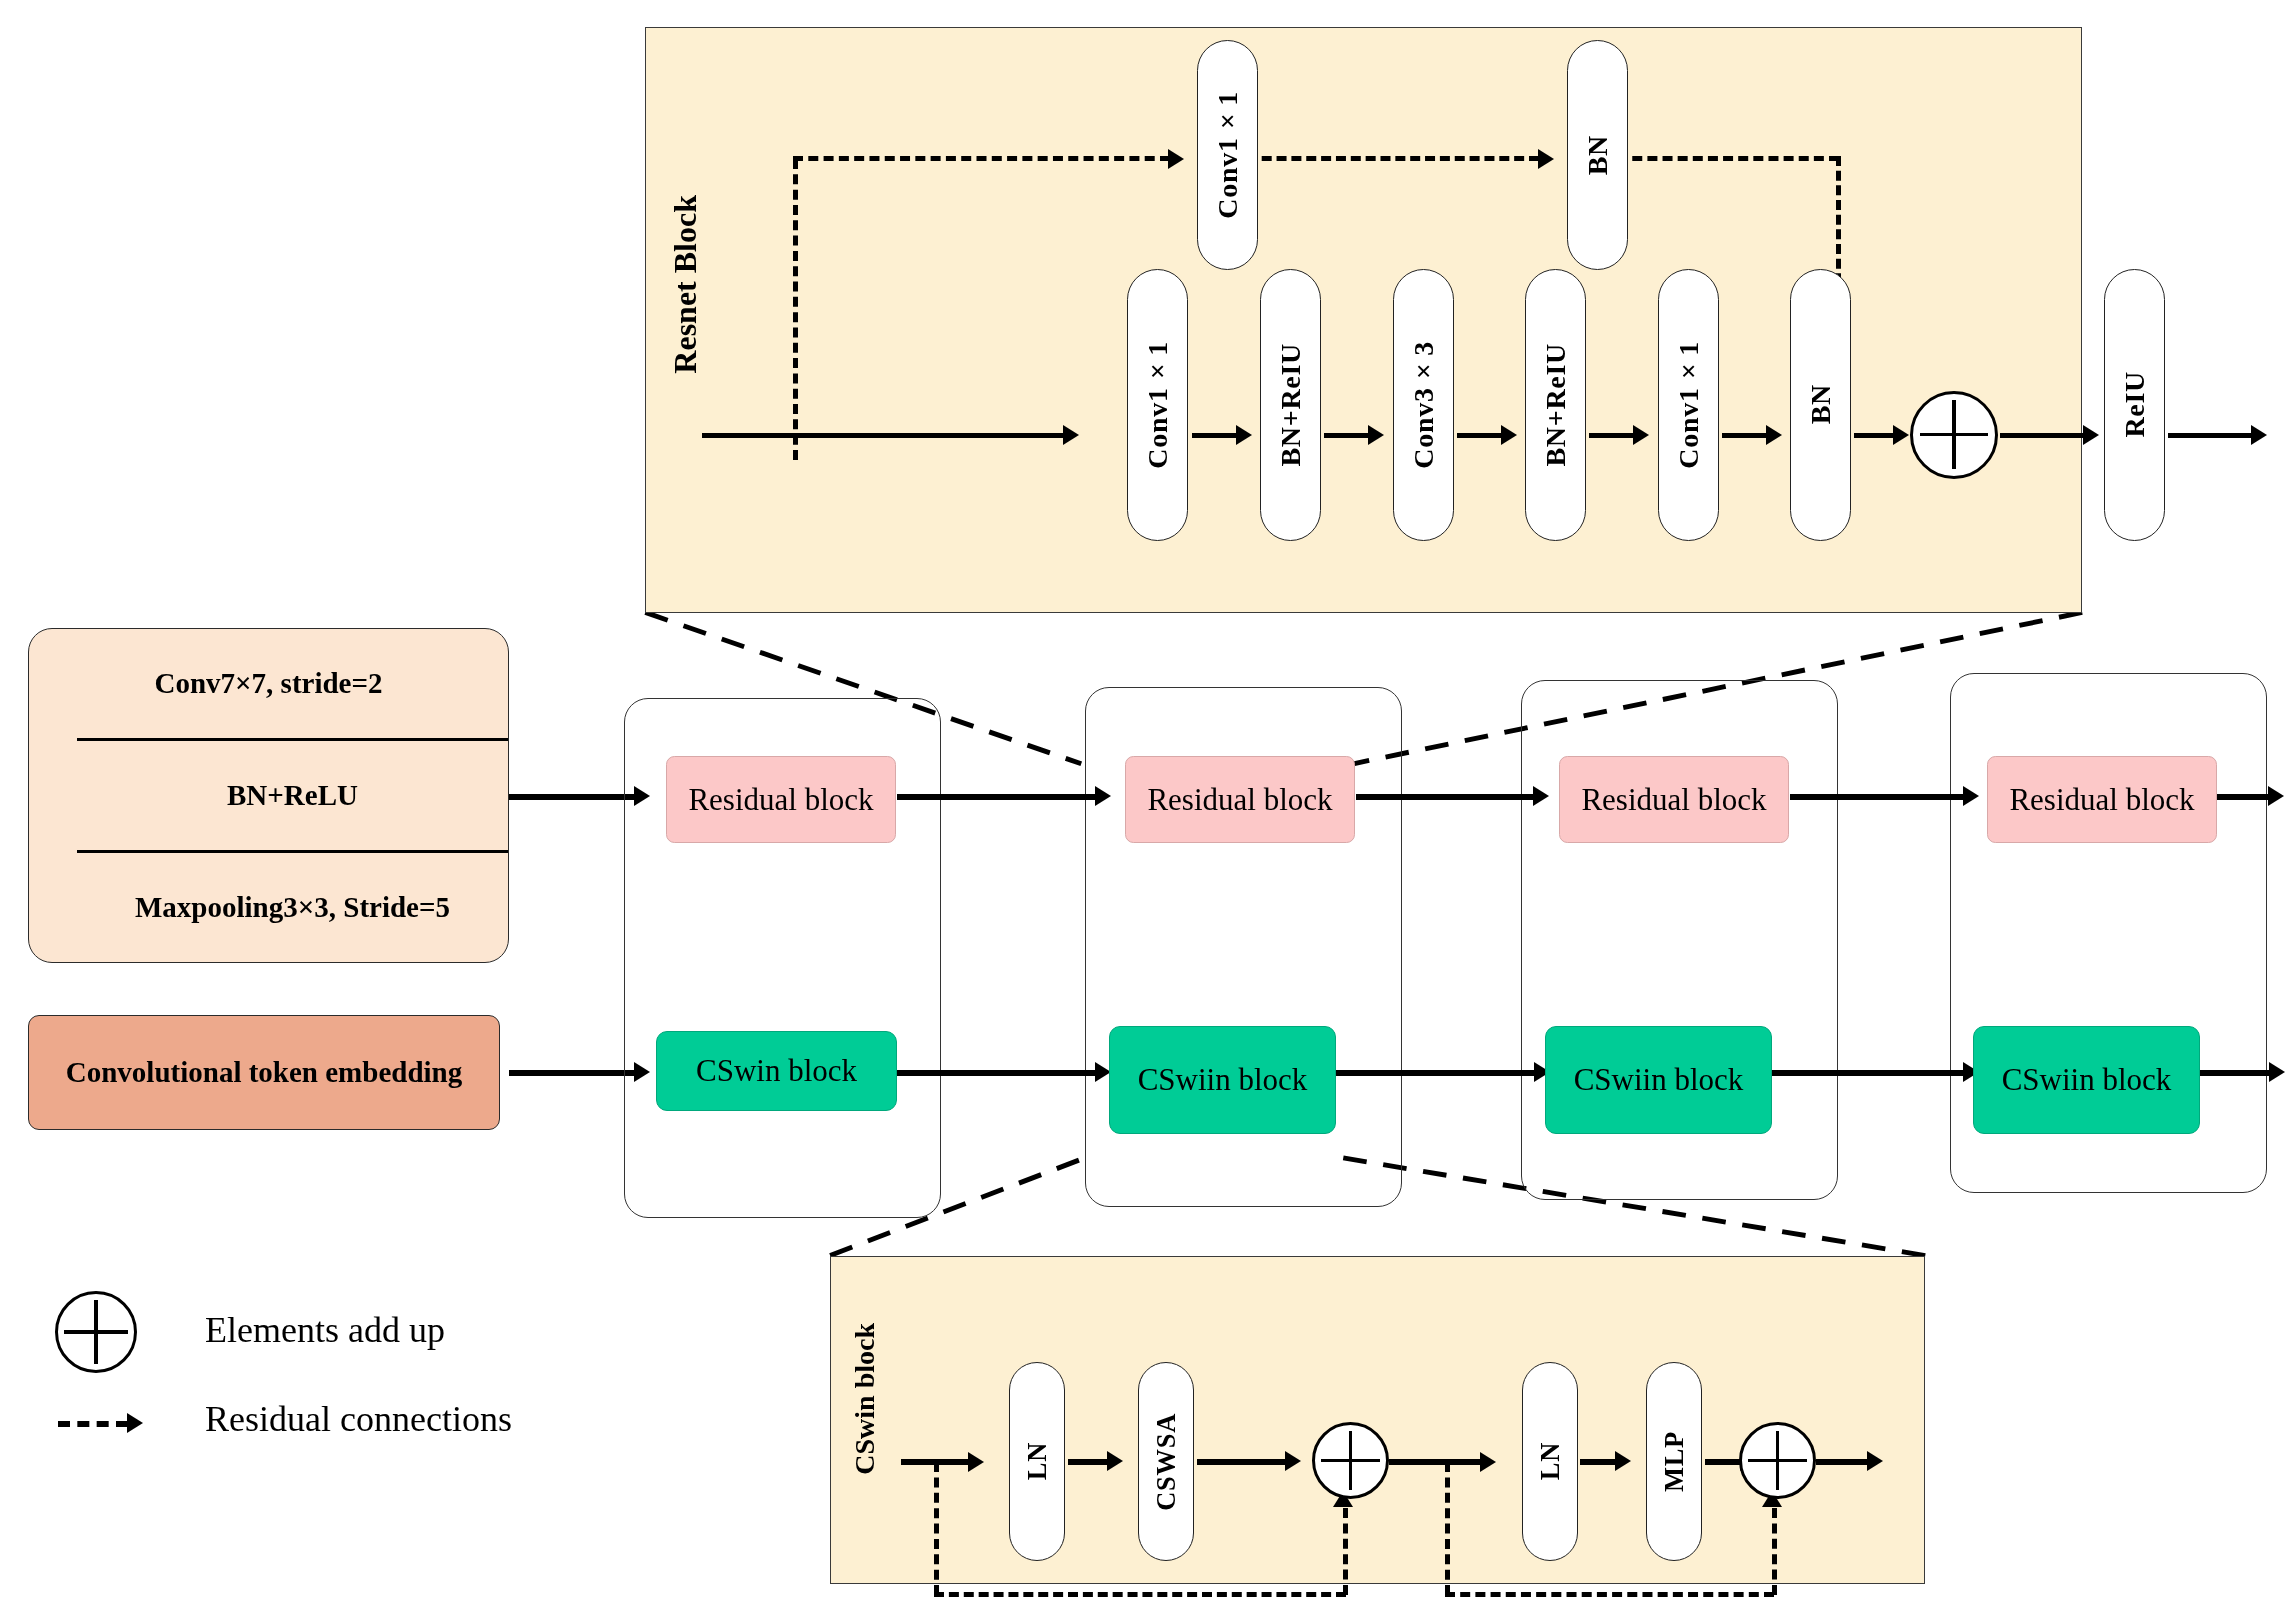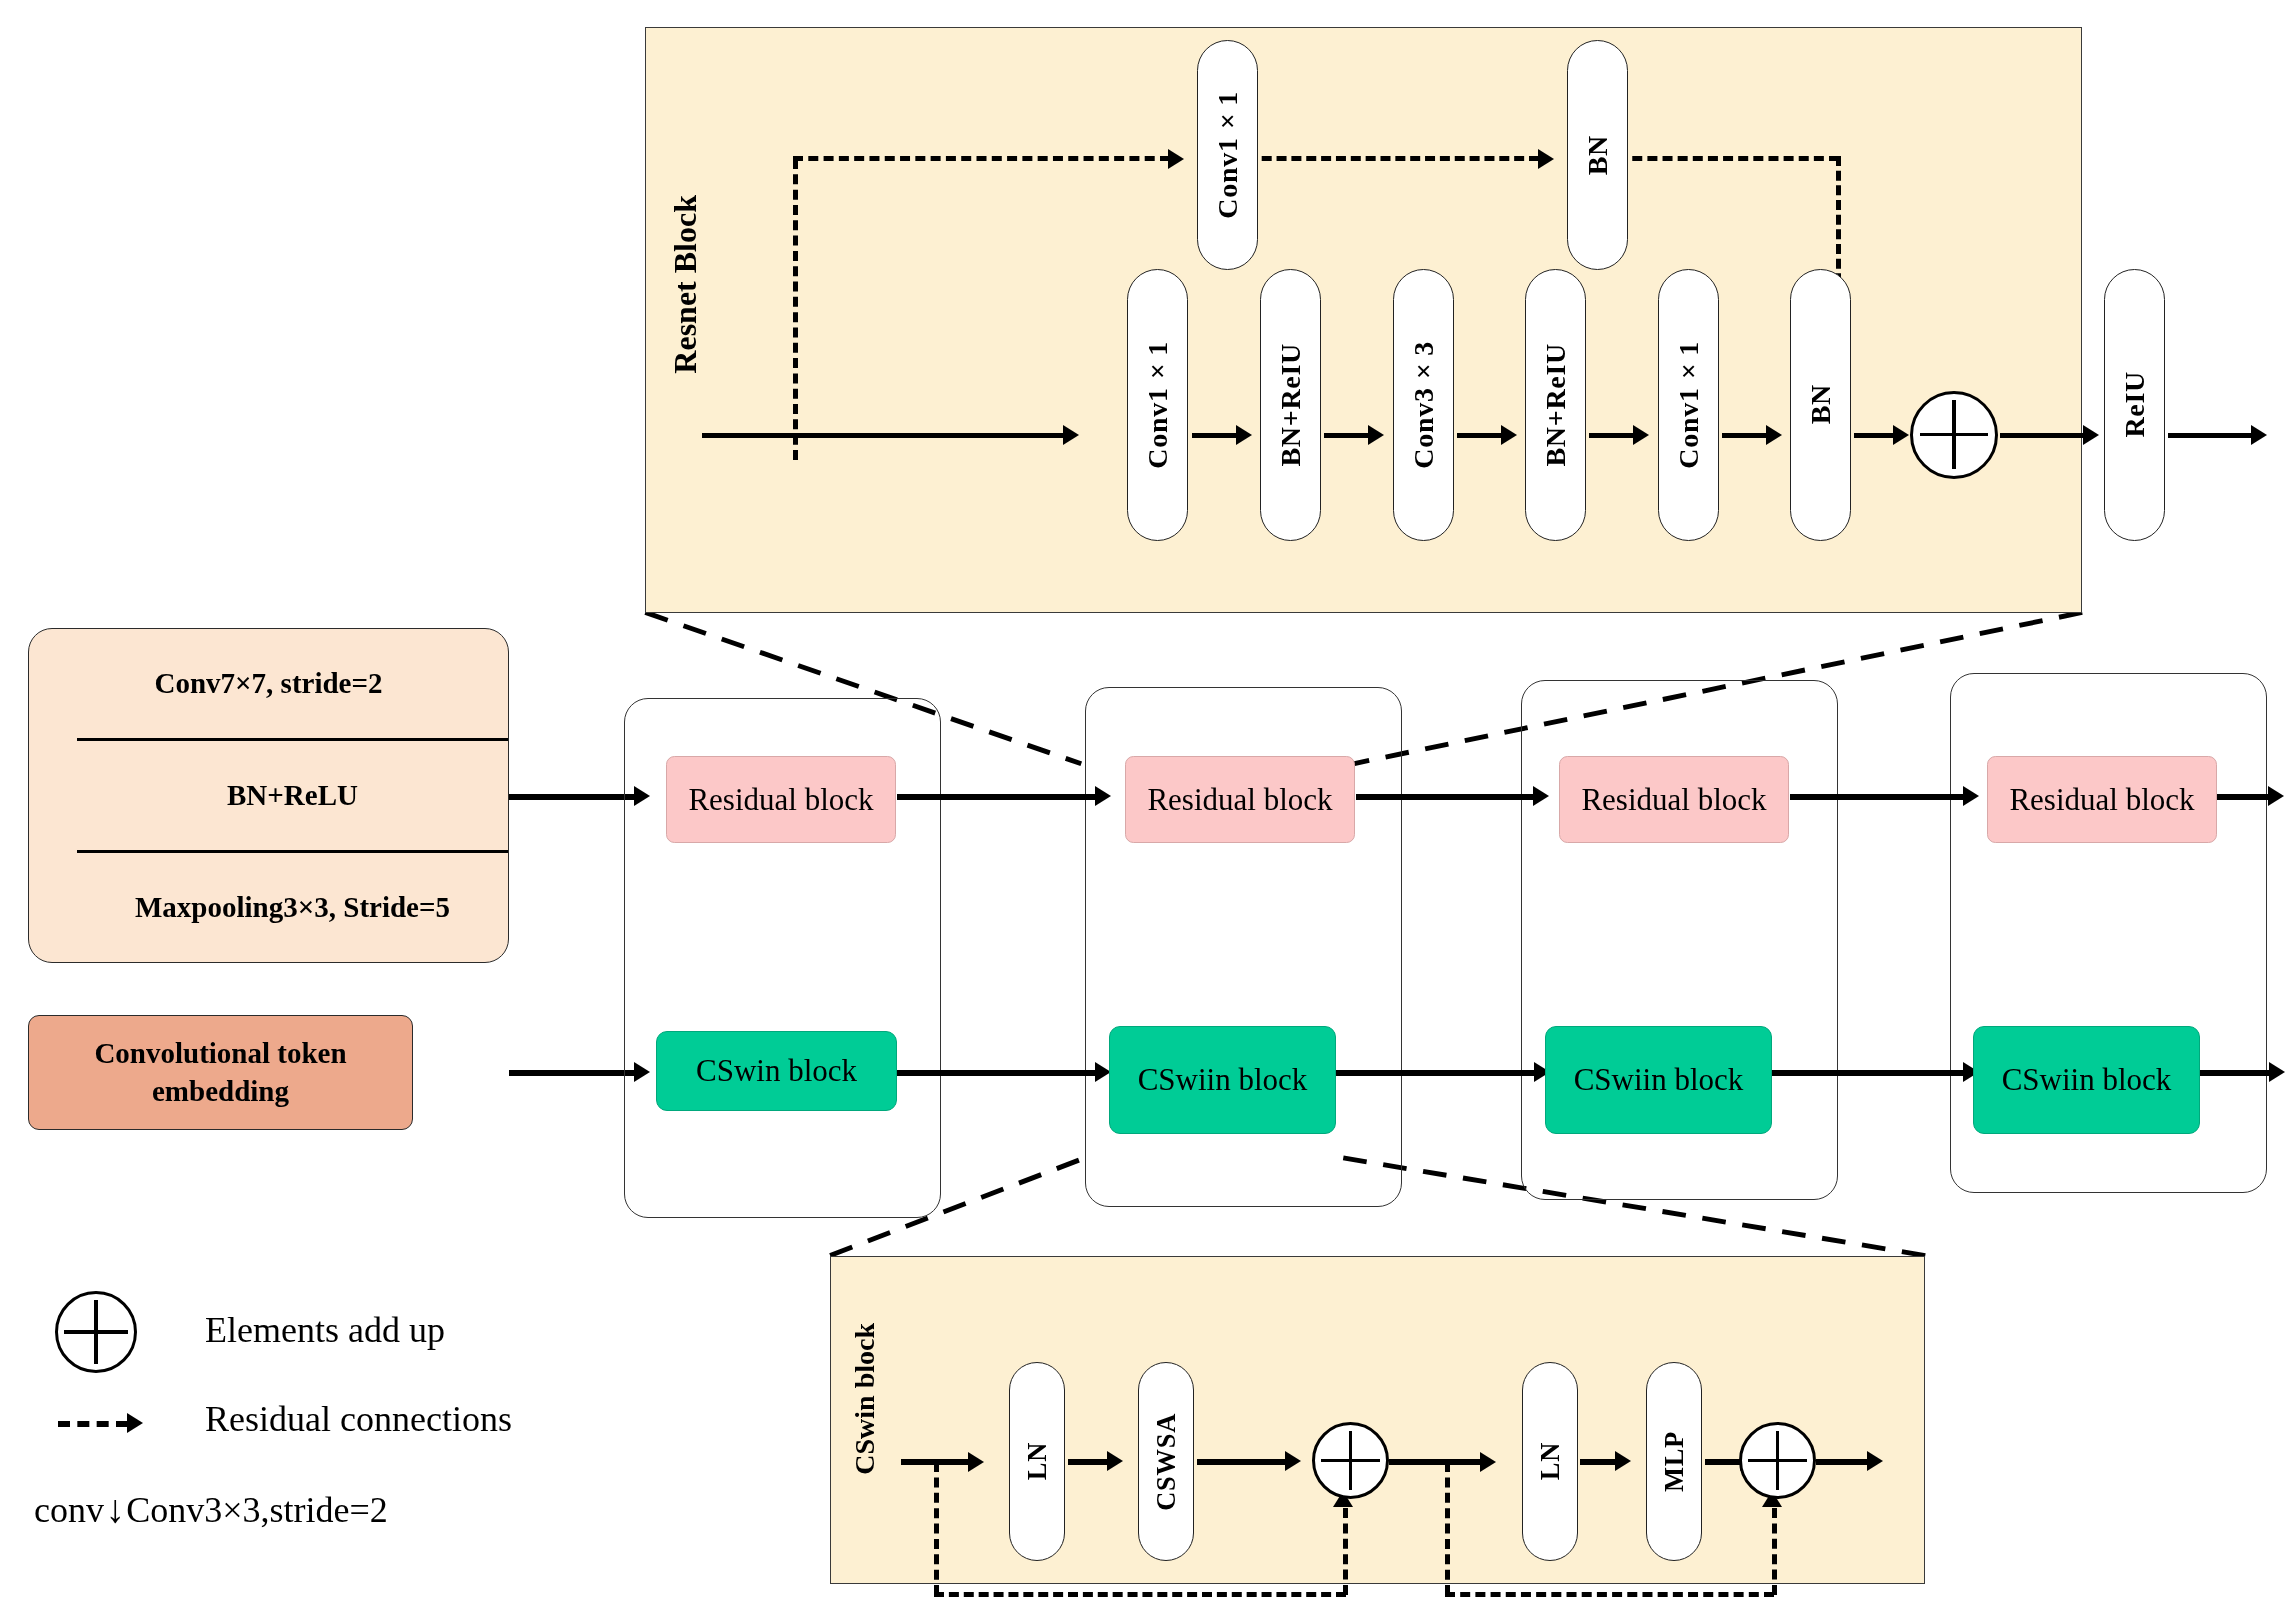--- a/index.html
+++ b/index.html
@@ -229,21 +229,21 @@
   </div>
   <div class="harrow abs" style="left:1522px; top:405px; width:84px;"></div>
 </div>
 
 <div class="stem abs" style="left:28px; top:628px; width:481px; height:335px;">
   <div class="stem-cell">Conv7×7, stride=2</div>
   <div class="stem-cell">BN+ReLU</div>
   <div class="stem-cell">Maxpooling3×3, Stride=5</div>
 </div>
 
-<div class="tokenbox abs" style="left:28px; top:1015px; width:385px; height:115px;">
+<div class="tokenbox abs" style="left:28px; top:1015px; width:472px; height:115px;">
   <span>Convolutional token embedding</span>
 </div>
 
 <div class="harrow abs" style="left:509px; top:794px; width:126px;"></div>
 <div class="harrow abs" style="left:509px; top:1070px; width:126px;"></div>
 
 <div class="stage-frame abs" style="left:624px; top:698px; width:317px; height:520px;"></div>
 <div class="stage-frame abs" style="left:1085px; top:687px; width:317px; height:520px;"></div>
 <div class="stage-frame abs" style="left:1521px; top:680px; width:317px; height:520px;"></div>
 <div class="stage-frame abs" style="left:1950px; top:673px; width:317px; height:520px;"></div>
@@ -333,19 +333,14 @@
 
 <div class="abs" style="left:41px; top:1284px; width:565px; height:230px;">
 
   <div class="plus abs" style="left:14px; top:7px; width:82px; height:82px;"></div>
   <div class="legend-text abs" style="left:164px; top:25px;">Elements add up</div>
 
   <div class="legend-dash abs" style="left:17.4px; top:137px; width:70px;"></div>
   <div class="dhead-r abs" style="left:86px; top:129px;"></div>
   <div class="legend-text abs" style="left:164px; top:114px;">Residual connections</div>
 
-  <div class="abs" style="left:-7px; top:202px; display:flex; align-items:baseline; white-space:nowrap;">
-    <span class="legend-text">conv</span>
-    <span class="legend-text" style="font-weight:700; font-size:39px; padding:0 1.4px;">↓</span>
-    <span class="legend-text">Conv3×3,stride=2</span>
-  </div>
 </div>
 
 
 </body></html>

